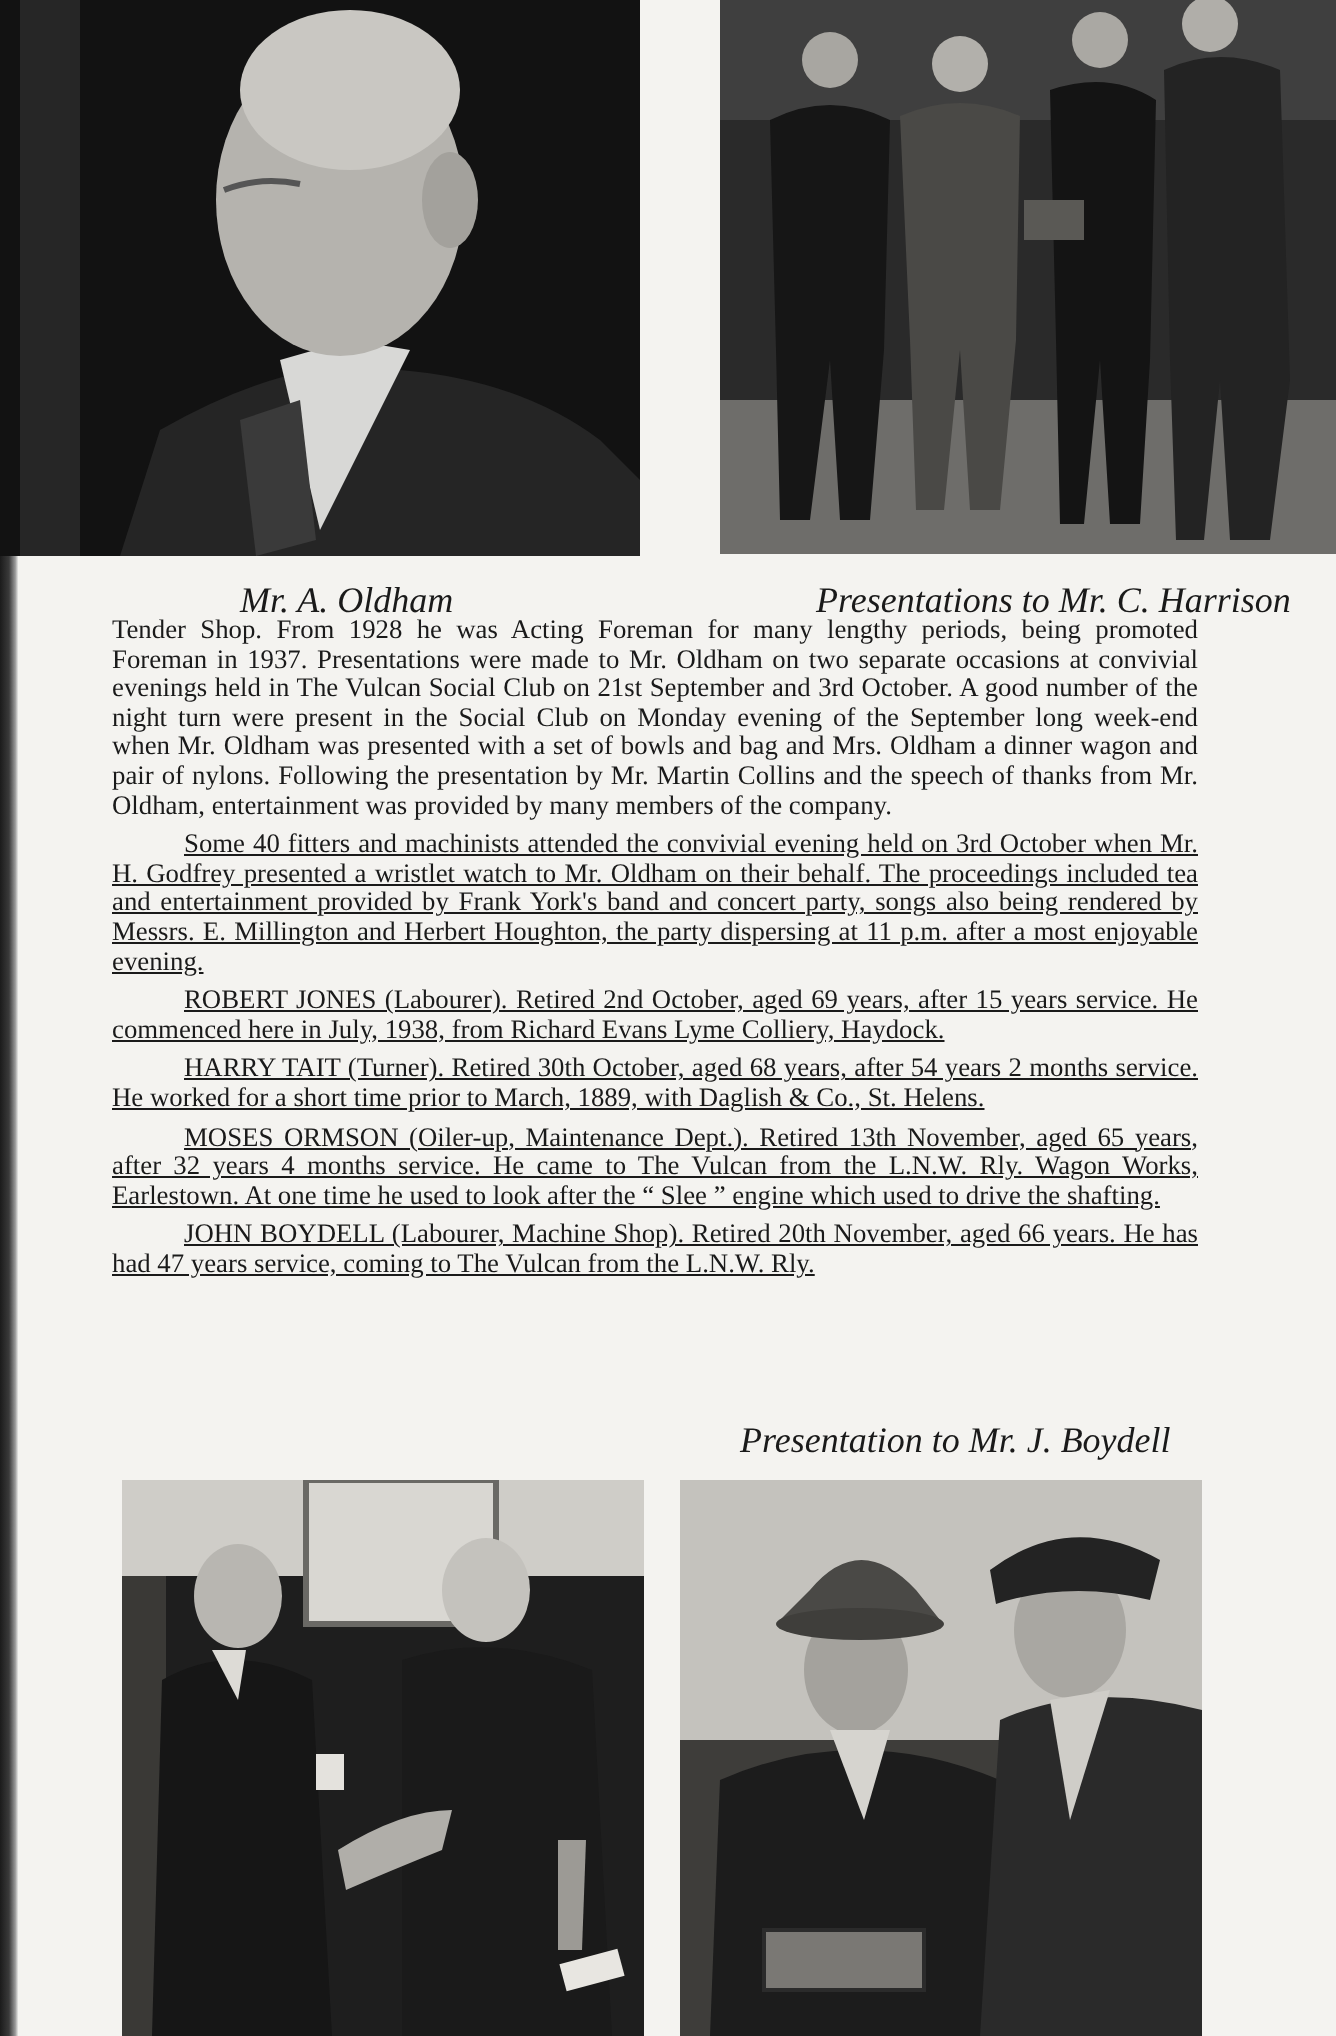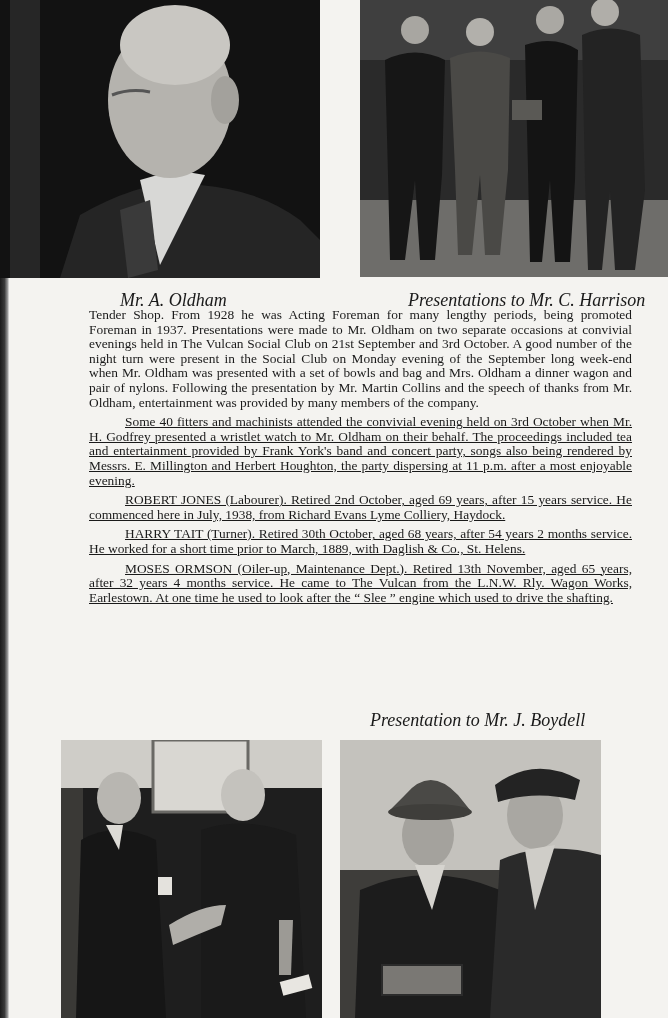--- a/index.html
+++ b/index.html
@@ -27,21 +27,20 @@
     }
     #cap-oldham   { left: 120px; top: 290px; }
     #cap-harrison { left: 408px; top: 290px; }
     #cap-ormson   { left: 90px;  top: 738px; }
     #cap-boydell  { left: 370px; top: 710px; text-align: right; }
 
     .text-block {
       position: absolute; left: 56px; width: 543px;
       font-size: 13.4px; line-height: 14.6px;
       text-align: justify;
-      margin-left: 33px;
     }
     .text-block p { margin: 0 0 5px 0; }
     .text-block p.indent { text-indent: 36px; text-decoration: underline; }
     #body-text { top: 308px; }
   </style>
 </head>
 <body>
 
 <div class="binding"></div>
 
@@ -82,20 +81,21 @@
 
 <span class="caption" id="cap-oldham">Mr. A. Oldham</span>
 <span class="caption" id="cap-harrison">Presentations to Mr. C. Harrison</span>
 
 <div class="text-block" id="body-text">
   <p>Tender Shop. From 1928 he was Acting Foreman for many lengthy periods, being promoted Foreman in 1937. Presentations were made to Mr. Oldham on two separate occasions at convivial evenings held in The Vulcan Social Club on 21st September and 3rd October. A good number of the night turn were present in the Social Club on Monday evening of the September long week-end when Mr. Oldham was presented with a set of bowls and bag and Mrs. Oldham a dinner wagon and pair of nylons. Following the presentation by Mr. Martin Collins and the speech of thanks from Mr. Oldham, entertainment was provided by many members of the company.</p>
   <p class="indent">Some 40 fitters and machinists attended the convivial evening held on 3rd October when Mr. H. Godfrey presented a wristlet watch to Mr. Oldham on their behalf. The proceedings included tea and entertainment provided by Frank York's band and concert party, songs also being rendered by Messrs. E. Millington and Herbert Houghton, the party dispersing at 11 p.m. after a most enjoyable evening.</p>
   <p class="indent">ROBERT JONES (Labourer). Retired 2nd October, aged 69 years, after 15 years service. He commenced here in July, 1938, from Richard Evans Lyme Colliery, Haydock.</p>
   <p class="indent">HARRY TAIT (Turner). Retired 30th October, aged 68 years, after 54 years 2 months service. He worked for a short time prior to March, 1889, with Daglish &amp; Co., St. Helens.</p>
   <p class="indent">MOSES ORMSON (Oiler-up, Maintenance Dept.). Retired 13th November, aged 65 years, after 32 years 4 months service. He came to The Vulcan from the L.N.W. Rly. Wagon Works, Earlestown. At one time he used to look after the “ Slee ” engine which used to drive the shafting.</p>
+  <p class="indent">JOHN BOYDELL (Labourer, Machine Shop). Retired 20th November, aged 66 years. He has had 47 years service, coming to The Vulcan from the L.N.W. Rly.</p>
 </div>
 
 <span class="caption" id="cap-ormson">Presentation to Mr. M. Ormson</span>
 <span class="caption" id="cap-boydell">Presentation to Mr. J. Boydell</span>
 
 <div class="photo" id="photo-ormson" title="Two men shaking hands, presentation to Mr. M. Ormson">
   <svg viewBox="0 0 261 278" preserveAspectRatio="none">
     <rect width="261" height="278" fill="#1e1e1e"></rect>
     <rect x="0" y="0" width="261" height="48" fill="#cfcdc8"></rect>
     <rect x="92" y="0" width="95" height="72" fill="#d9d7d2" stroke="#6a6965" stroke-width="3"></rect>

